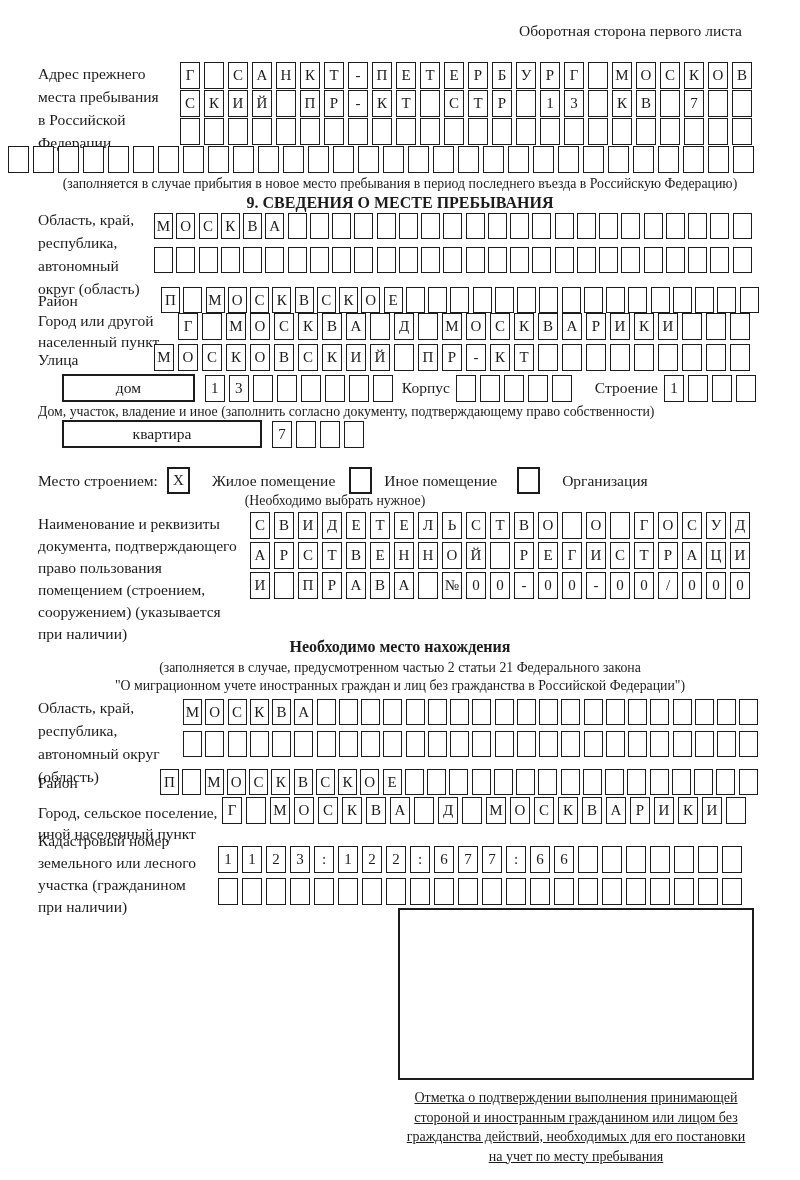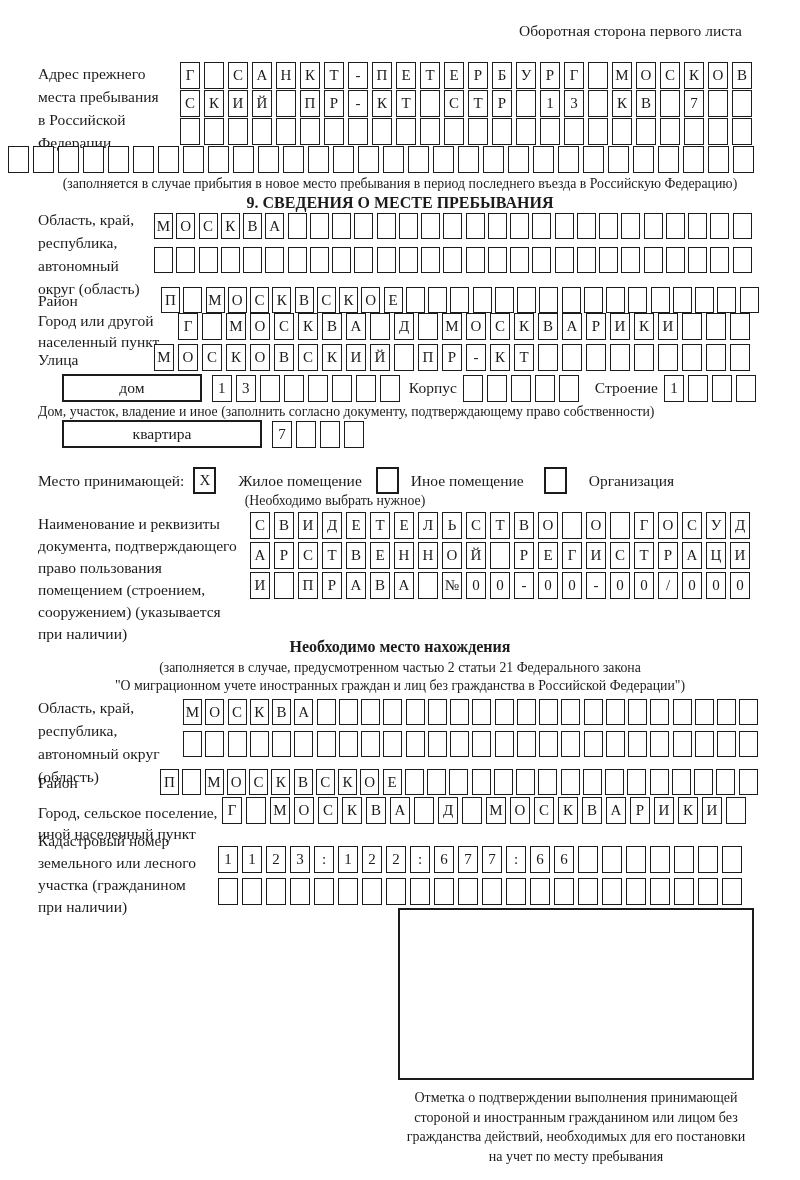--- a/index.html
+++ b/index.html
@@ -26,21 +26,21 @@
   .boxlabel{
     box-sizing:border-box;border:2px solid #1c1c1c;height:28px;
     display:flex;align-items:center;justify-content:center;font-size:15.5px;background:#fff;margin-left:32px;
   }
   .inline-row{display:flex;align-items:center;}
   .checkbox{
     box-sizing:border-box;width:23px;height:27px;border:2px solid #1c1c1c;
     display:flex;align-items:center;justify-content:center;font-size:15px;background:#fff;
   }
   .stamp{box-sizing:border-box;border:2.5px solid #1c1c1c;background:#fff;}
-  .pre{white-space:pre-line;}
+  .pre{white-space:pre-line;text-decoration:underline;}
 </style>
 </head>
 <body>
 
 <div id="form">
 
   <div class="abs" style="top:22px;left:0;width:742px;text-align:right;font-size:15.5px;">Оборотная сторона первого листа</div>
 
   <div class="abs lbl" style="left:38px;top:62px;width:150px;">Адрес прежнего
 места пребывания
@@ -325,42 +325,42 @@
         <span class="cell"></span>
       </div>
     <div style="margin-left:9px;font-size:15.5px;">Корпус</div>
     <div class="cellrow" style="margin-left:6px;">
         <span class="cell"></span>
         <span class="cell"></span>
         <span class="cell"></span>
         <span class="cell"></span>
         <span class="cell"></span>
       </div>
-    <div style="margin-left:16px;font-size:15.5px;">Строение</div>
+    <div style="margin-left:23px;font-size:15.5px;">Строение</div>
     <div class="cellrow" style="margin-left:6px;">
         <span class="cell">1</span>
         <span class="cell"></span>
         <span class="cell"></span>
         <span class="cell"></span>
       </div>
   </div>
   <div class="abs note" style="left:38px;top:404px;">Дом, участок, владение и иное (заполнить согласно документу, подтверждающему право собственности)</div>
 
   <div class="abs inline-row" style="left:30px;top:420px;">
     <div class="boxlabel" style="width:200px;">квартира</div>
     <div class="cellrow" style="margin-left:10px;">
         <span class="cell">7</span>
         <span class="cell"></span>
         <span class="cell"></span>
         <span class="cell"></span>
       </div>
   </div>
 
   <div class="abs inline-row" style="left:38px;top:467px;">
-    <div style="font-size:15.5px;">Место принимающей:</div>
+    <div style="font-size:15.5px;">Место строением:</div>
     <div class="checkbox" style="margin-left:9px;">X</div>
     <div style="margin-left:22px;font-size:15.5px;">Жилое помещение</div>
     <div class="checkbox" style="margin-left:14px;"></div>
     <div style="margin-left:12px;font-size:15.5px;">Иное помещение</div>
     <div class="checkbox" style="margin-left:20px;"></div>
     <div style="margin-left:22px;font-size:15.5px;">Организация</div>
   </div>
   <div class="abs note" style="left:190px;top:493px;width:290px;text-align:center;">(Необходимо выбрать нужное)</div>
 
   <div class="abs lbl" style="left:38px;top:513px;width:215px;line-height:22px;">Наименование и реквизиты

